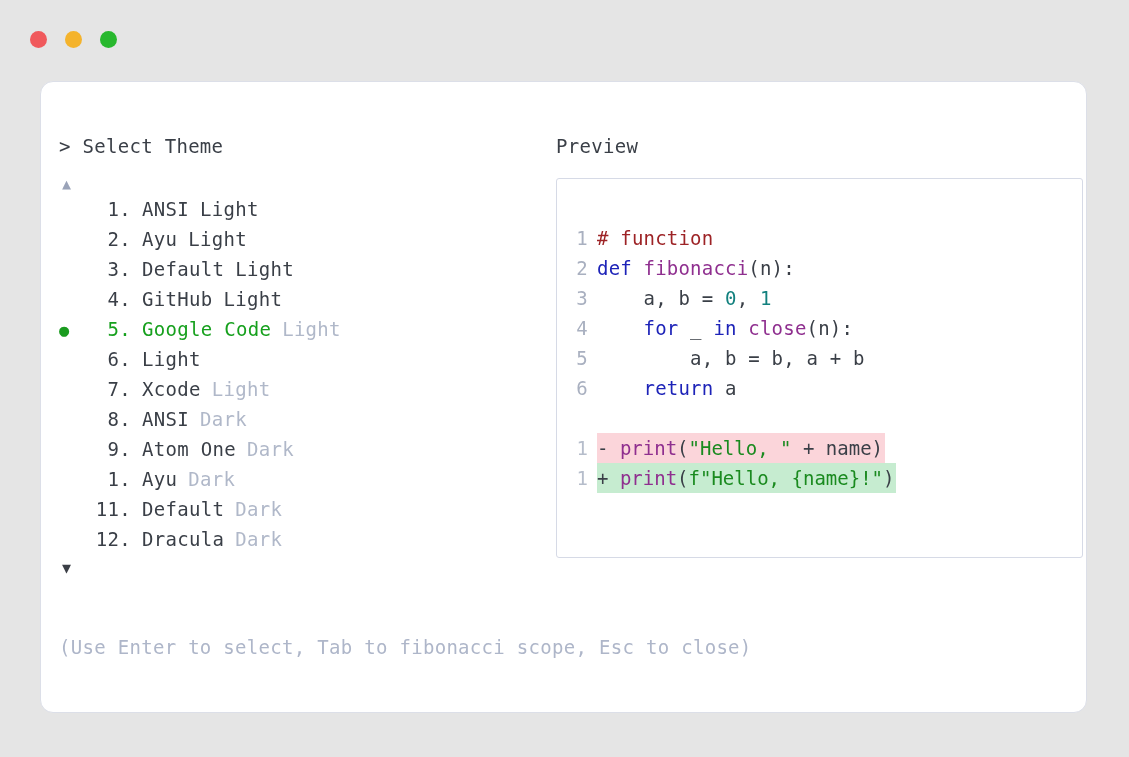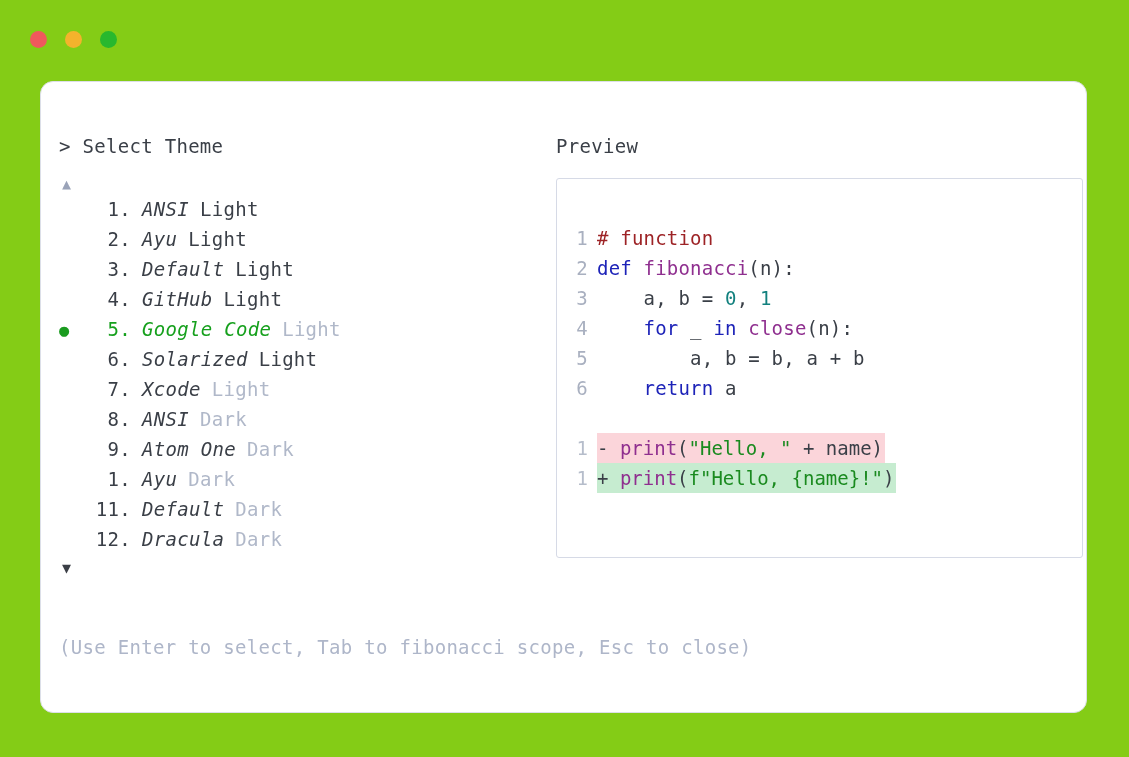--- a/index.html
+++ b/index.html
@@ -9,21 +9,21 @@
     height: 757px;
     background: #ffffff;
     font-family: "DejaVu Sans Mono", "Liberation Mono", monospace;
     -webkit-font-smoothing: antialiased;
   }
 
   #app {
     position: relative;
     width: 1129px;
     height: 757px;
-    background: #84cc16;
+    background: #e5e5e5;
   }
 
   
   .titlebar {
     position: absolute;
     left: 0; top: 0;
     width: 1129px;
     height: 78px;
     display: flex;
     align-items: center;
@@ -93,21 +93,21 @@
     text-align: left;
     color: #1a9b1f;
     font-size: 17px;
   }
   .num-cell {
     width: 44px;
     flex: 0 0 44px;
     text-align: right;
     color: #3a3f47;
   }
-  .name-cell { color: #3a3f47; padding-left: 11px; font-style: italic; }
+  .name-cell { color: #3a3f47; padding-left: 11px; }
   .variant-cell { padding-left: 11px; color: #3a3f47; text-align: center; }
 
   .theme-row.selected .num-cell,
   .theme-row.selected .name-cell { color: #16a01d; }
   .theme-row.selected .variant-cell { color: #b0b8c9; }
   .theme-row.muted-variant .variant-cell { color: #b0b8c9; }
 
   
   .preview-box {
     margin-top: 18px;
@@ -186,21 +186,21 @@
 
         <div class="list-wrap">
           <div class="scroll-arrow up">▲</div>
 
           <div id="theme-rows">
               <div class="theme-row"><span class="bullet-cell"> </span><span class="num-cell">1.</span><span class="name-cell">ANSI</span><span class="variant-cell">Light</span></div>
               <div class="theme-row"><span class="bullet-cell"> </span><span class="num-cell">2.</span><span class="name-cell">Ayu</span><span class="variant-cell">Light</span></div>
               <div class="theme-row"><span class="bullet-cell"> </span><span class="num-cell">3.</span><span class="name-cell">Default</span><span class="variant-cell">Light</span></div>
               <div class="theme-row"><span class="bullet-cell"> </span><span class="num-cell">4.</span><span class="name-cell">GitHub</span><span class="variant-cell">Light</span></div>
               <div class="theme-row selected"><span class="bullet-cell">●</span><span class="num-cell">5.</span><span class="name-cell">Google Code</span><span class="variant-cell">Light</span></div>
-              <div class="theme-row"><span class="bullet-cell"> </span><span class="num-cell">6.</span><span class="name-cell">Solarized</span><span class="variant-cell">Light</span></div>
+              <div class="theme-row"><span class="bullet-cell"> </span><span class="num-cell">6.</span><span class="variant-cell">Light</span></div>
               <div class="theme-row muted-variant"><span class="bullet-cell"> </span><span class="num-cell">7.</span><span class="name-cell">Xcode</span><span class="variant-cell">Light</span></div>
               <div class="theme-row muted-variant"><span class="bullet-cell"> </span><span class="num-cell">8.</span><span class="name-cell">ANSI</span><span class="variant-cell">Dark</span></div>
               <div class="theme-row muted-variant"><span class="bullet-cell"> </span><span class="num-cell">9.</span><span class="name-cell">Atom One</span><span class="variant-cell">Dark</span></div>
               <div class="theme-row muted-variant"><span class="bullet-cell"> </span><span class="num-cell">1.</span><span class="name-cell">Ayu</span><span class="variant-cell">Dark</span></div>
               <div class="theme-row muted-variant"><span class="bullet-cell"> </span><span class="num-cell">11.</span><span class="name-cell">Default</span><span class="variant-cell">Dark</span></div>
               <div class="theme-row muted-variant"><span class="bullet-cell"> </span><span class="num-cell">12.</span><span class="name-cell">Dracula</span><span class="variant-cell">Dark</span></div>
             </div>
 
           <div class="scroll-arrow down">▼</div>
         </div>

